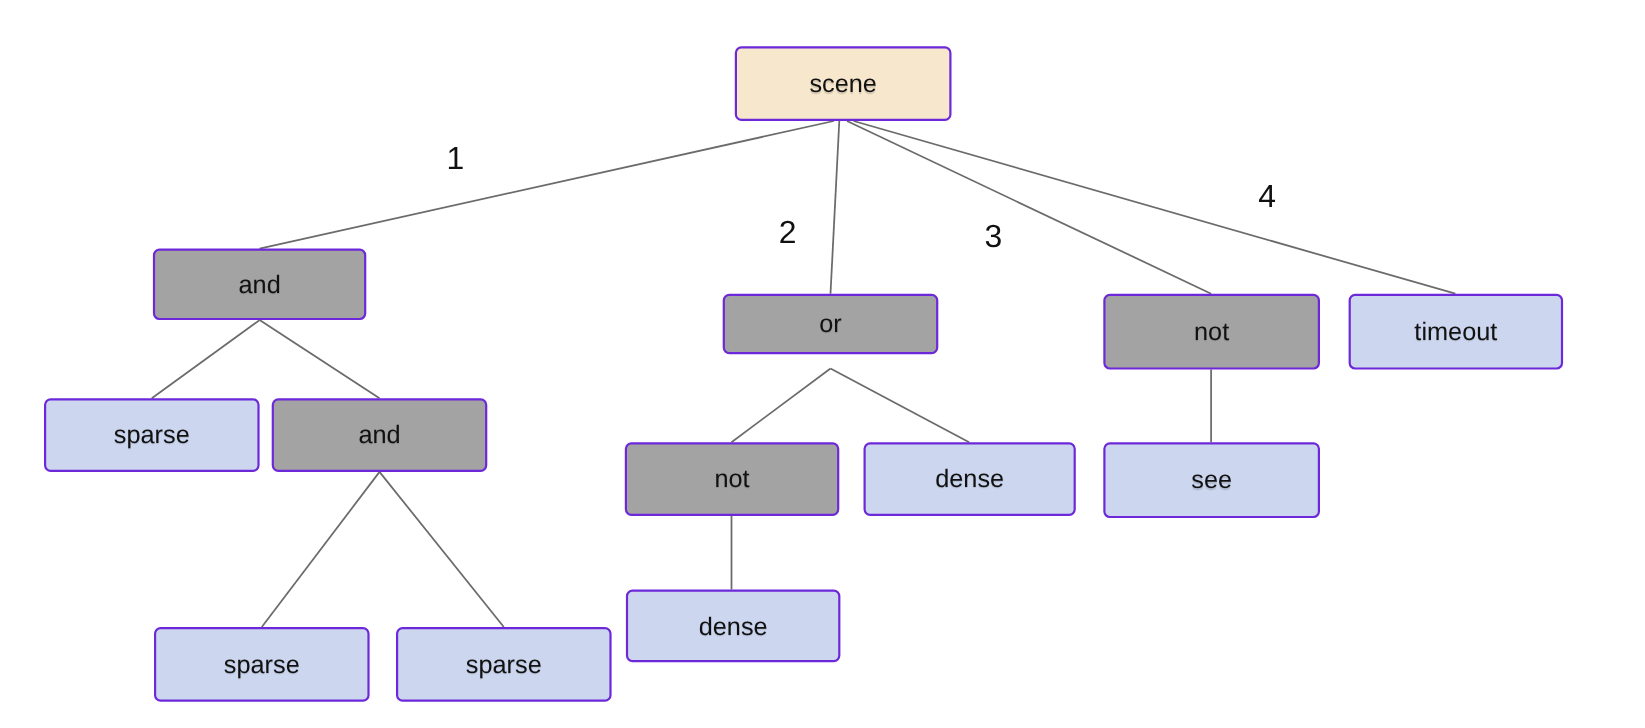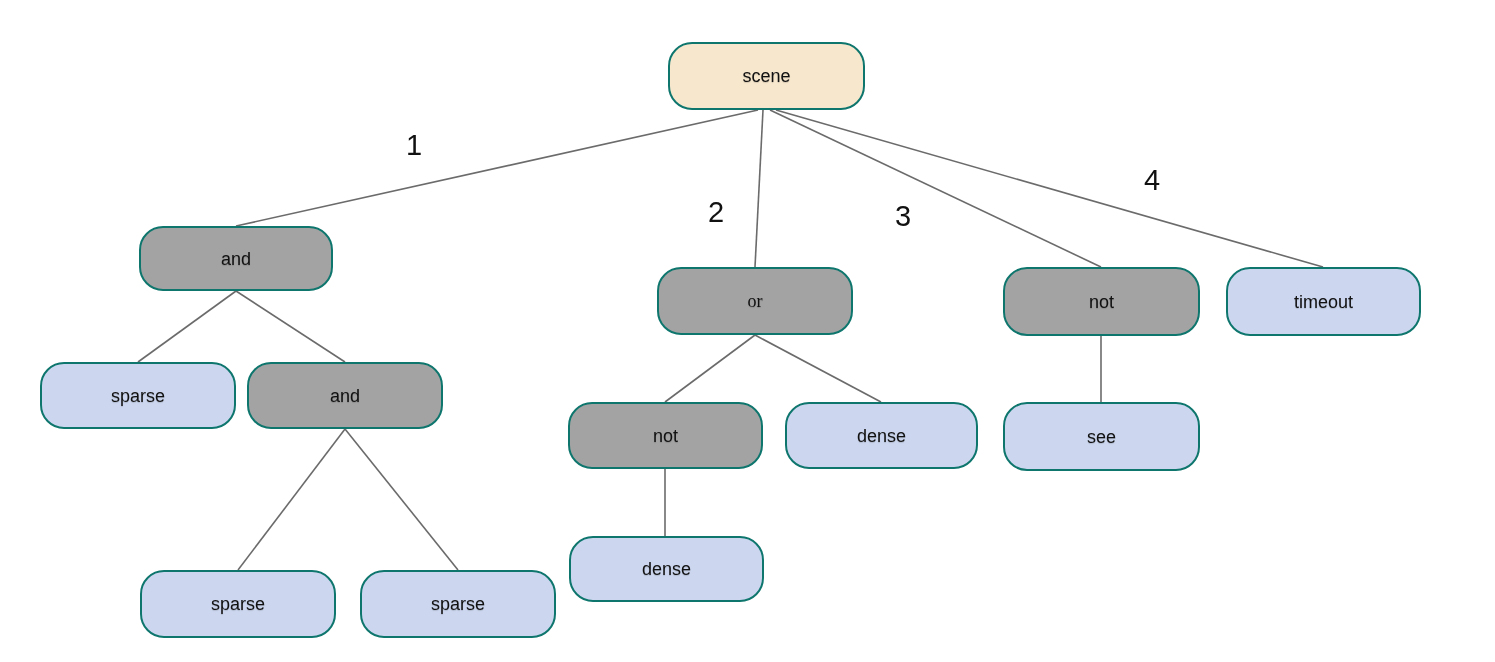--- a/index.html
+++ b/index.html
@@ -25,23 +25,23 @@
   .edges-svg line {
     stroke: #6b6b6b;
     stroke-width: 1.6;
   }
   .node {
     position: absolute;
     display: flex;
     align-items: center;
     justify-content: center;
     box-sizing: border-box;
-    border: 2px solid #0f766e;
-    border-radius: 24px;
-    font-size: 18px;
+    border: 2px solid #6d28d9;
+    border-radius: 6px;
+    font-size: 23px;
     line-height: 1;
     color: #111111;
     text-shadow: 0 1px 1px rgba(0,0,0,0.15);
   }
   .node--root { background: #f7e7cd; }
   .node--operator { background: #a3a3a3; }
   .node--leaf { background: #ccd7ef; text-align: center; }
   .edge-label {
     position: absolute;
     transform: translate(-50%, -50%);
@@ -71,21 +71,21 @@
 
   <div class="edge-label" style="left:414px; top:145px;">1</div>
   <div class="edge-label" style="left:716px; top:212px;">2</div>
   <div class="edge-label" style="left:903px; top:216px;">3</div>
   <div class="edge-label" style="left:1152px; top:180px;">4</div>
 
   <div class="node node--root" style="left:668px; top:42px; width:197px; height:68px;">scene</div>
 
   <div class="node node--operator" style="left:139px; top:226px; width:194px; height:65px;">and</div>
 
-  <div class="node node--operator" style="left:657px; top:267px; width:196px; height:68px;font-family:Liberation Serif, serif;">or</div>
+  <div class="node node--operator" style="left:657px; top:267px; width:196px; height:55px;">or</div>
 
   <div class="node node--operator" style="left:1003px; top:267px; width:197px; height:69px;">not</div>
 
   <div class="node node--leaf" style="left:1226px; top:267px; width:195px; height:69px;">timeout</div>
 
   <div class="node node--leaf" style="left:40px; top:362px; width:196px; height:67px;">sparse</div>
 
   <div class="node node--operator" style="left:247px; top:362px; width:196px; height:67px;">and</div>
 
   <div class="node node--operator" style="left:568px; top:402px; width:195px; height:67px;">not</div>

